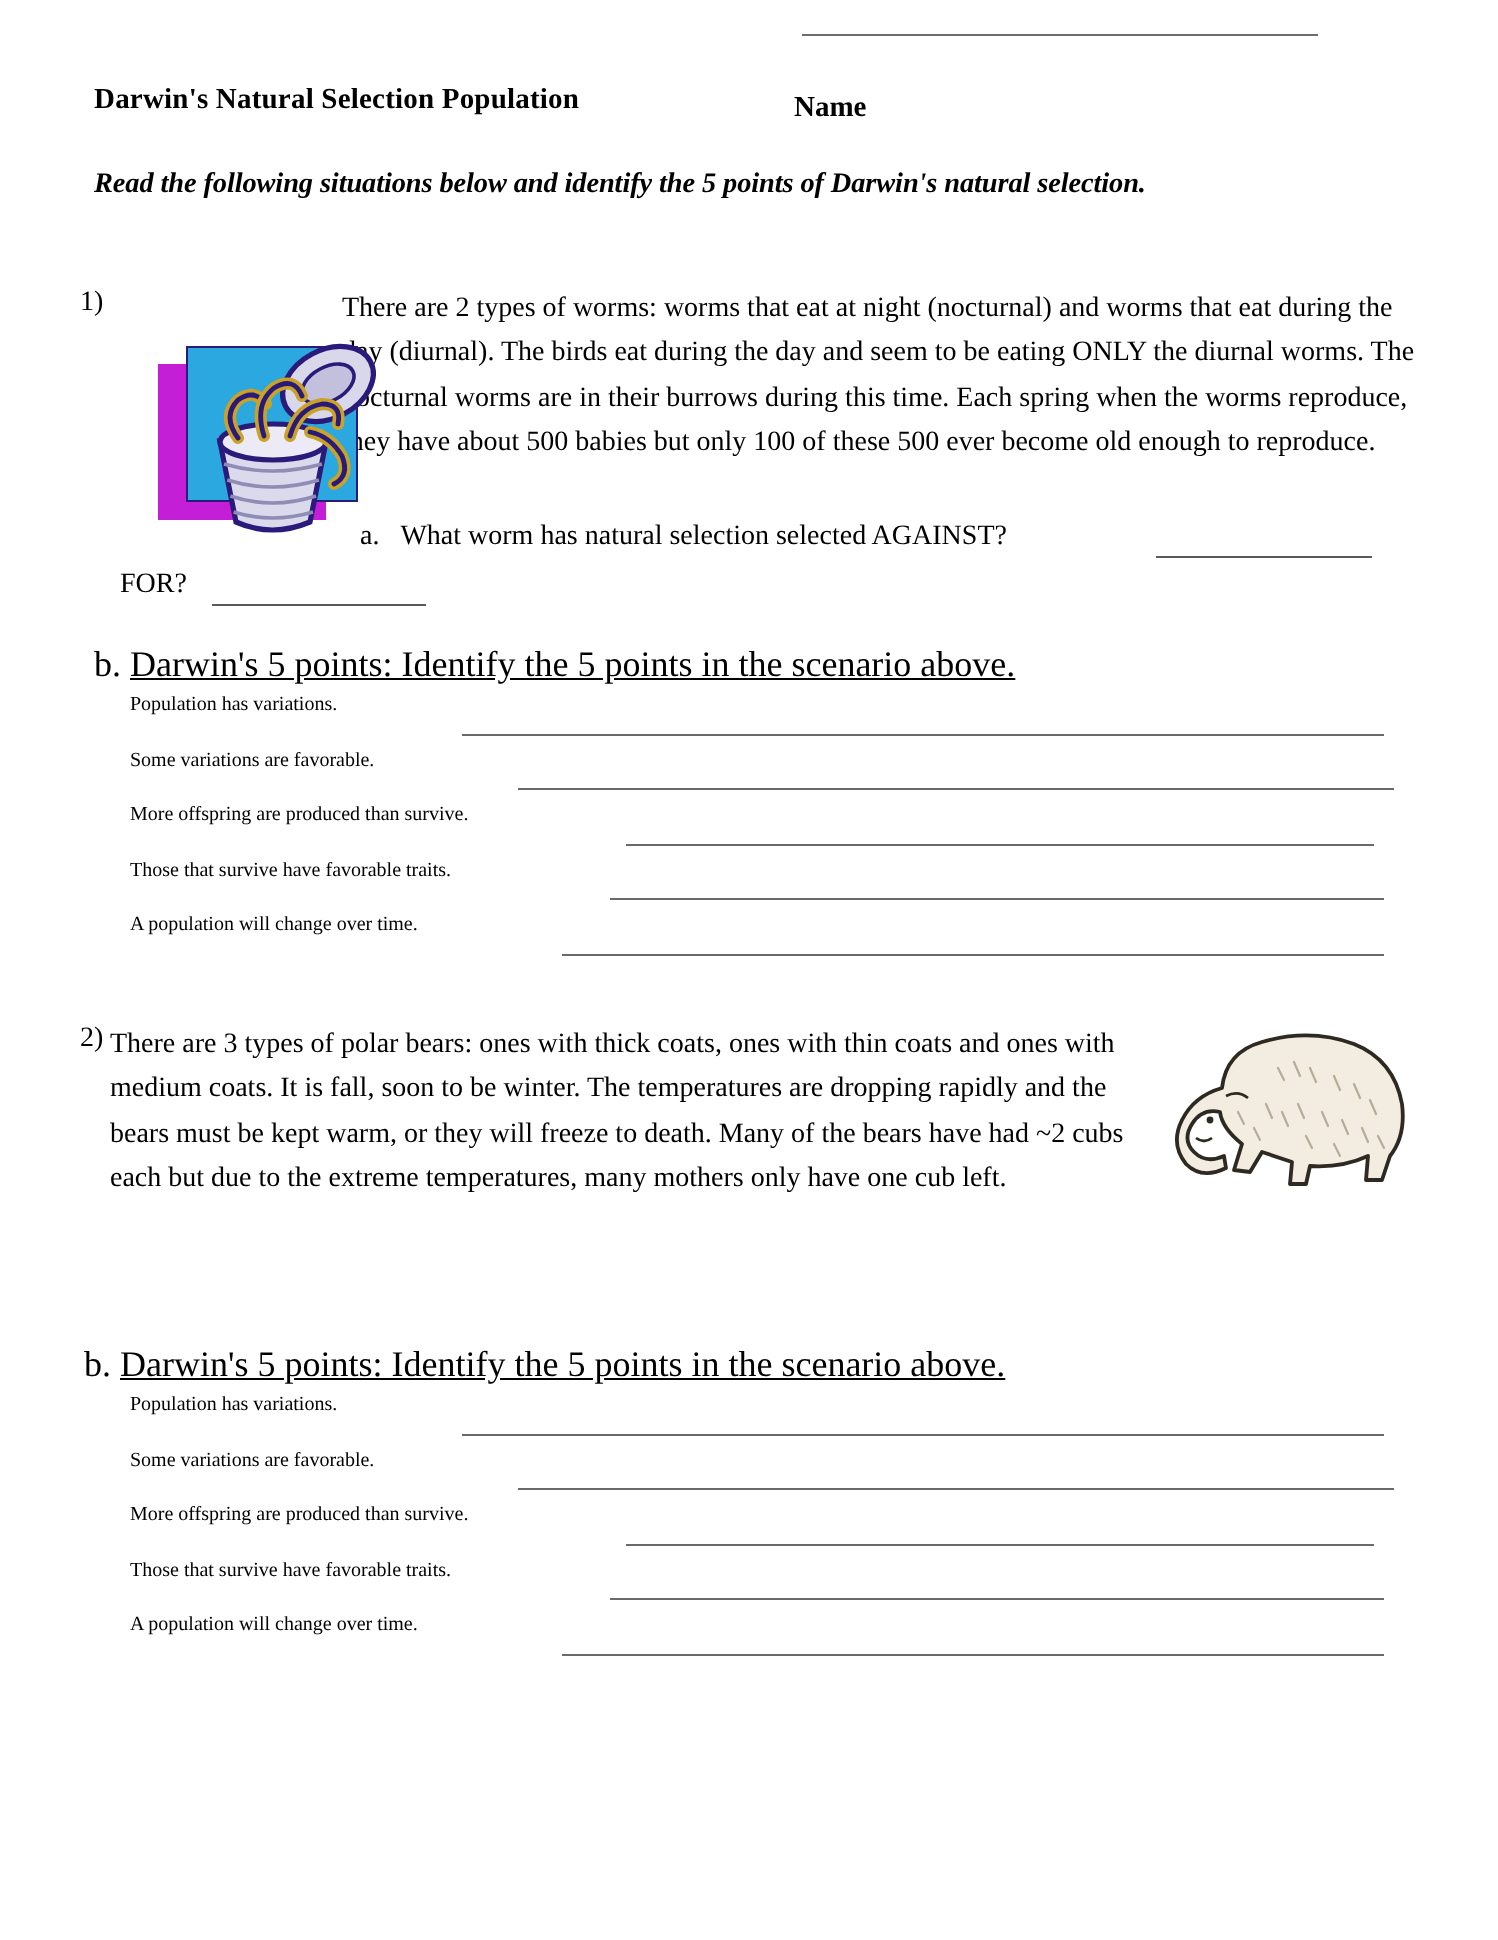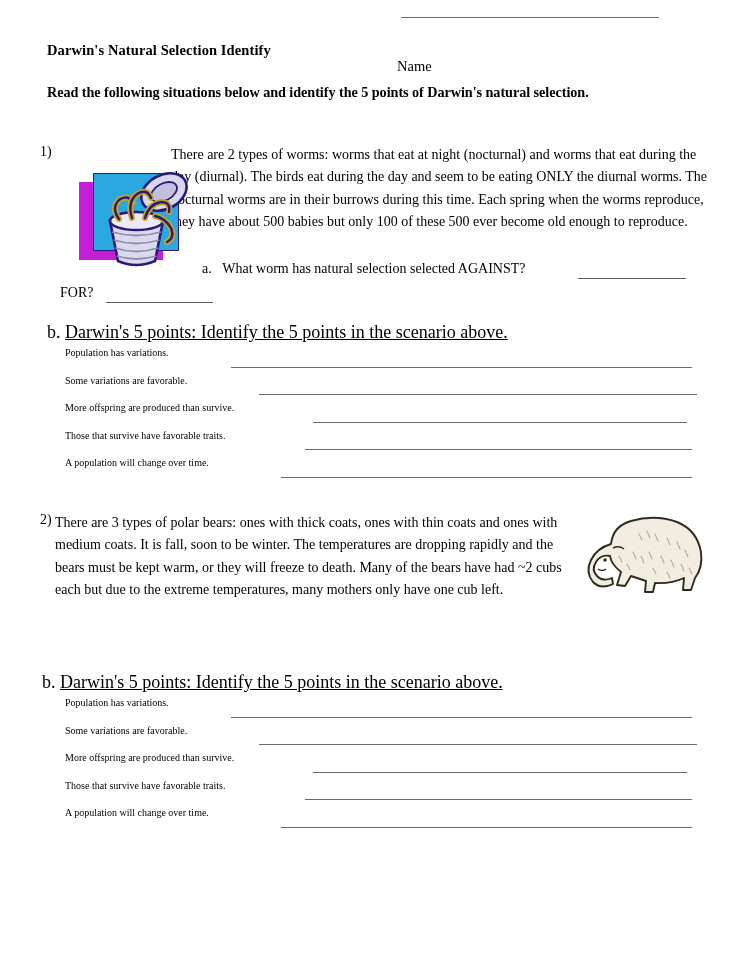--- a/index.html
+++ b/index.html
@@ -35,40 +35,41 @@
     left: 0;
     top: 0;
     font-size: 14.5px;
     font-weight: bold;
     letter-spacing: 0.1px;
     white-space: nowrap;
   }
   .name-label {
     position: absolute;
     left: 350px;
-    top: 16px;
+    top: 4px;
     font-size: 14.5px;
-    font-weight: normal;
+    font-weight: bold;
     white-space: nowrap;
   }
   .name-blank {
     position: absolute;
     left: 401px;
     top: 17px;
     width: 258px;
     border-bottom: 1.4px solid #6d6d6d;
   }
 
   .instructions {
     position: absolute;
     left: 47px;
     top: 84px;
     width: 670px;
     font-size: 14.2px;
     font-weight: bold;
+    font-style: italic;
     letter-spacing: -0.05px;
   }
 
   
   .q1-block {
     position: absolute;
     left: 40px;
     top: 144px;
     width: 678px;
   }
@@ -122,21 +123,20 @@
     box-sizing: border-box;
   }
 
   
   .q1a {
     position: absolute;
     left: 180px;
     top: 261px;
     font-size: 14px;
     white-space: nowrap;
-    margin-left: 22px;
   }
   .q1a-blank {
     position: absolute;
     left: 578px;
     top: 278px;
     width: 108px;
     border-bottom: 1.3px solid #5a5a5a;
   }
   .q1a-for {
     position: absolute;
@@ -239,21 +239,21 @@
     margin-left: 5px;
     vertical-align: -3px;
   }
 </style>
 </head>
 <body>
 
 <div class="page">
 
   <div class="header-row">
-    <div class="doc-title">Darwin's Natural Selection Identify</div>
+    <div class="doc-title">Darwin's Natural Selection Population</div>
     <div class="name-label">Name</div>
   </div>
   <div class="name-blank"></div>
 
   <div class="instructions">Read the following situations below and identify the 5 points of Darwin's natural selection.</div>
 
   <div class="q1-block">
     <div class="q1-num">1)</div>
     <div class="q1-text"><span class="worm-float"></span><span>There are 2 types of worms:   worms that eat at night (nocturnal) and worms that eat during the day (diurnal).  The birds eat during the day and seem to be eating ONLY the diurnal worms.  The nocturnal worms are in their burrows during this time.  Each spring when the worms reproduce, they have about 500 babies but only 100 of these 500 ever become old enough to reproduce.</span></div>
   </div>

